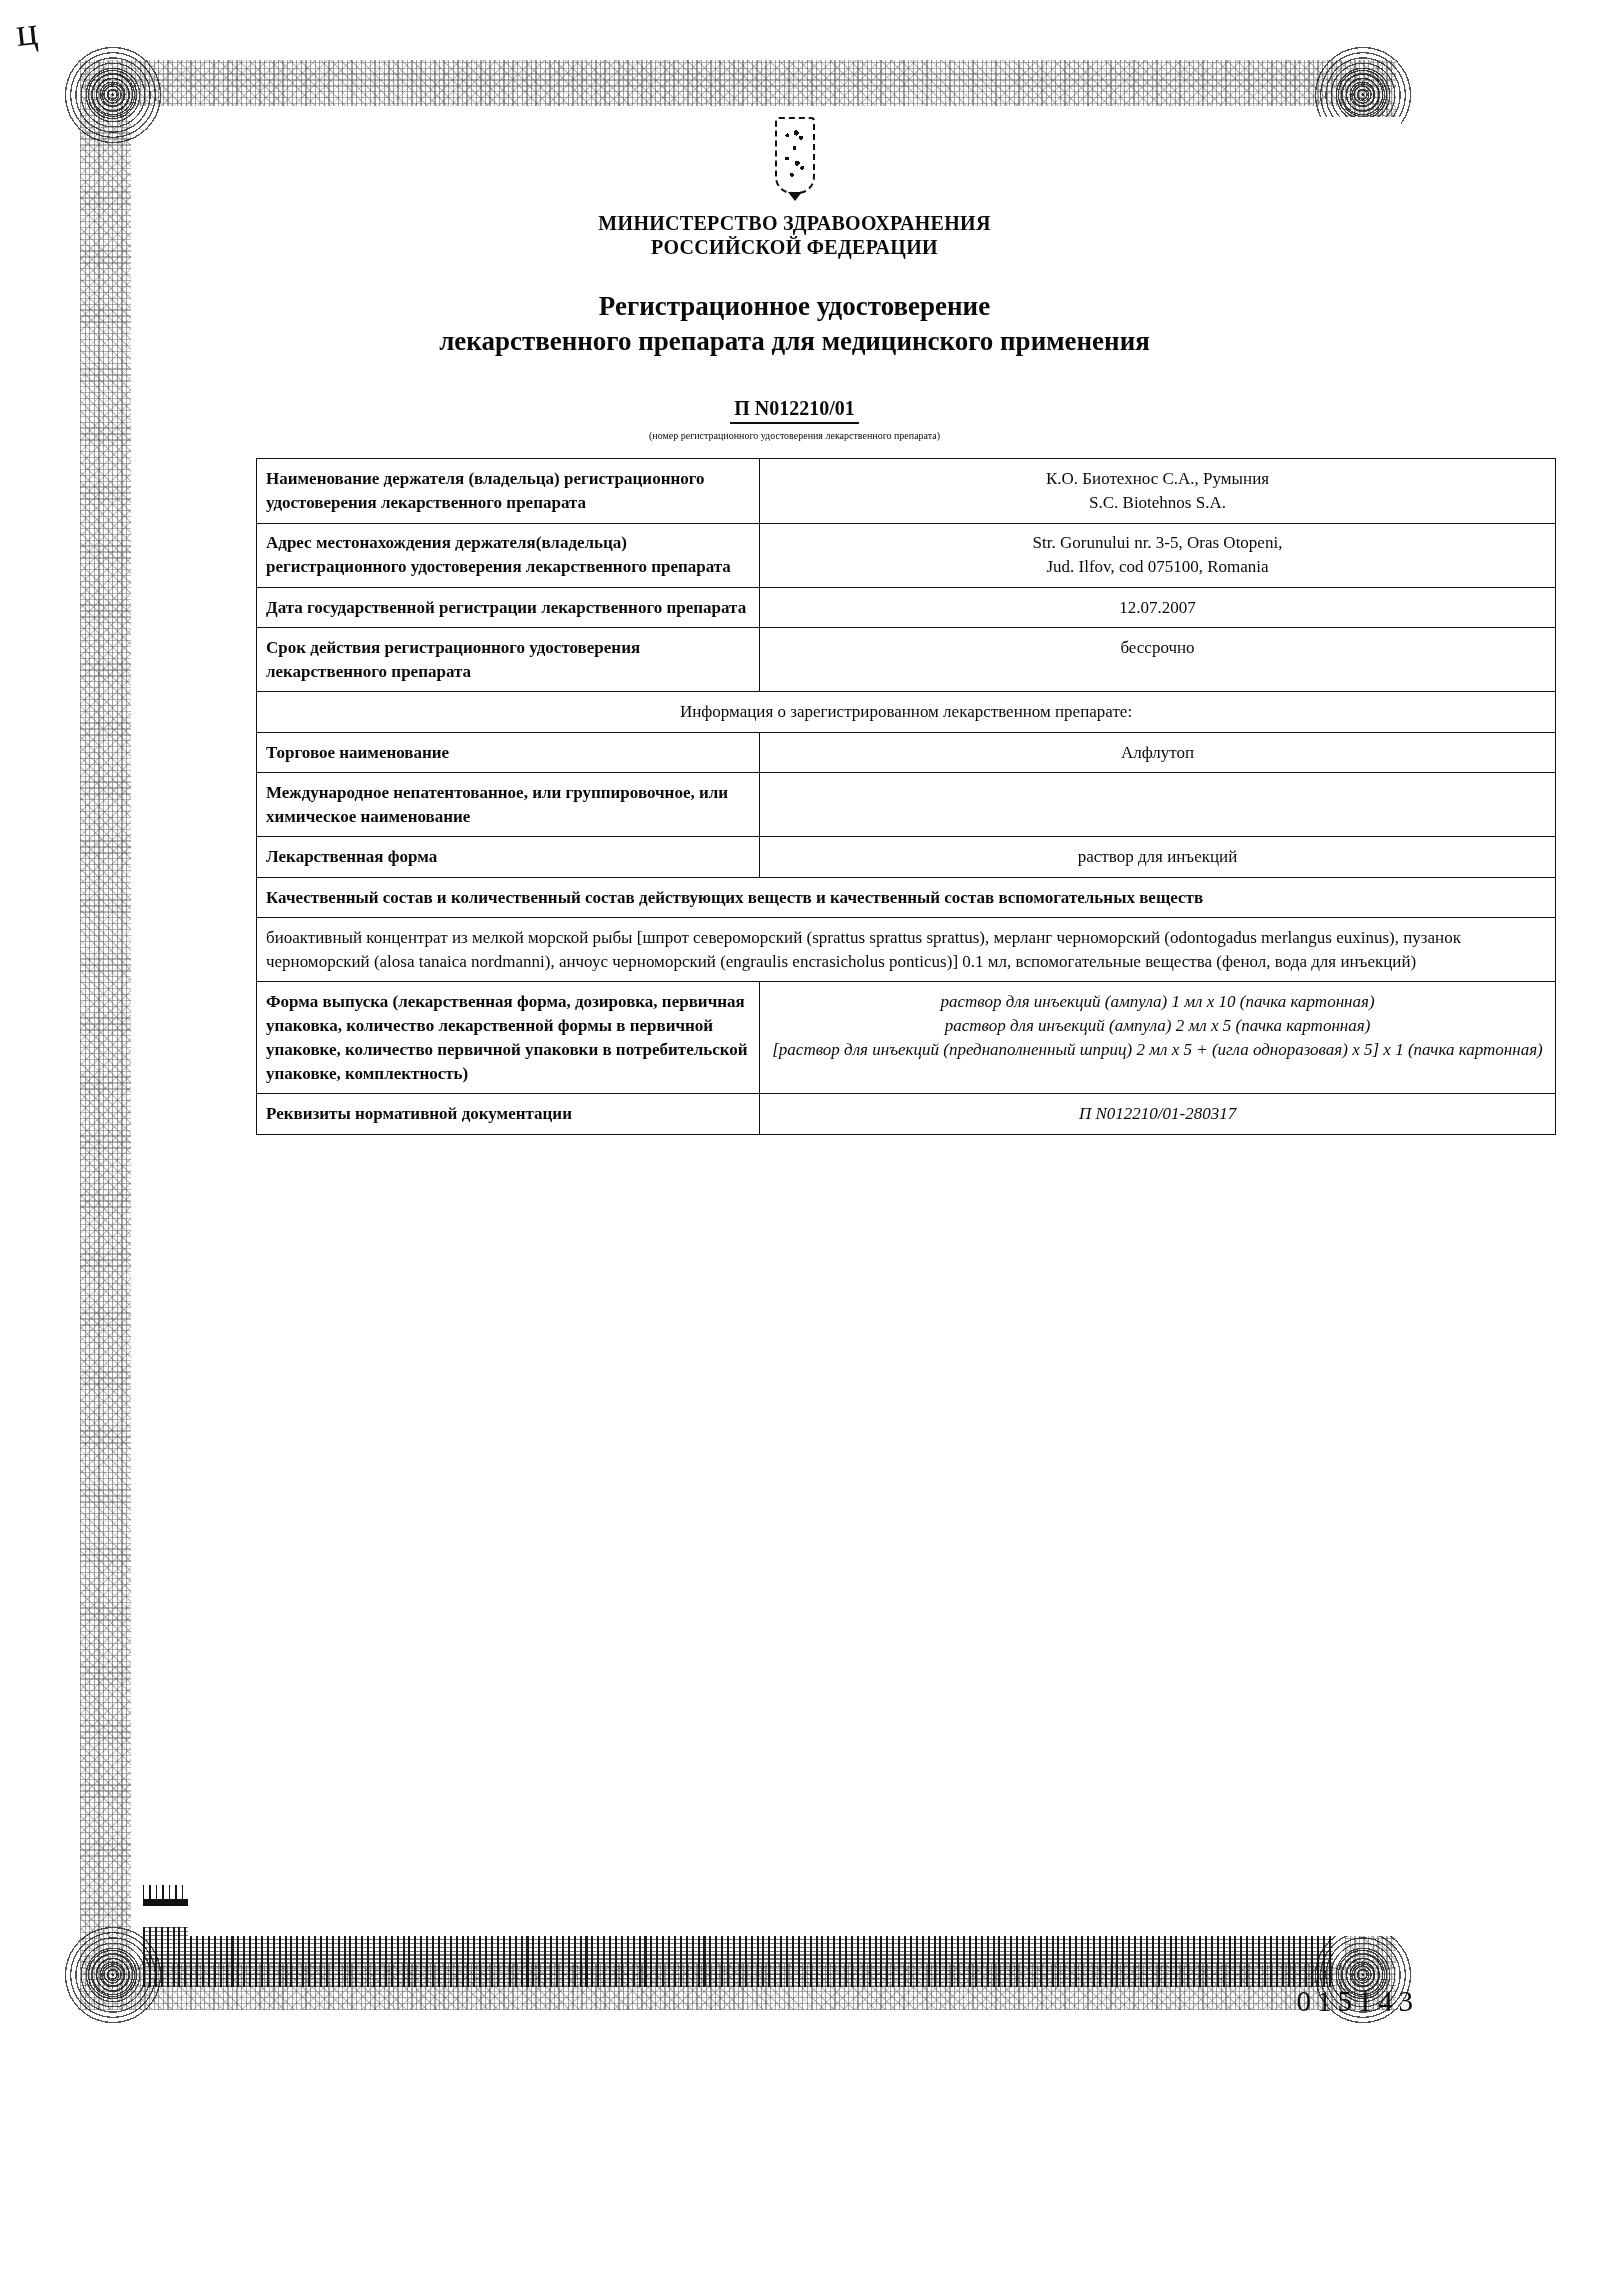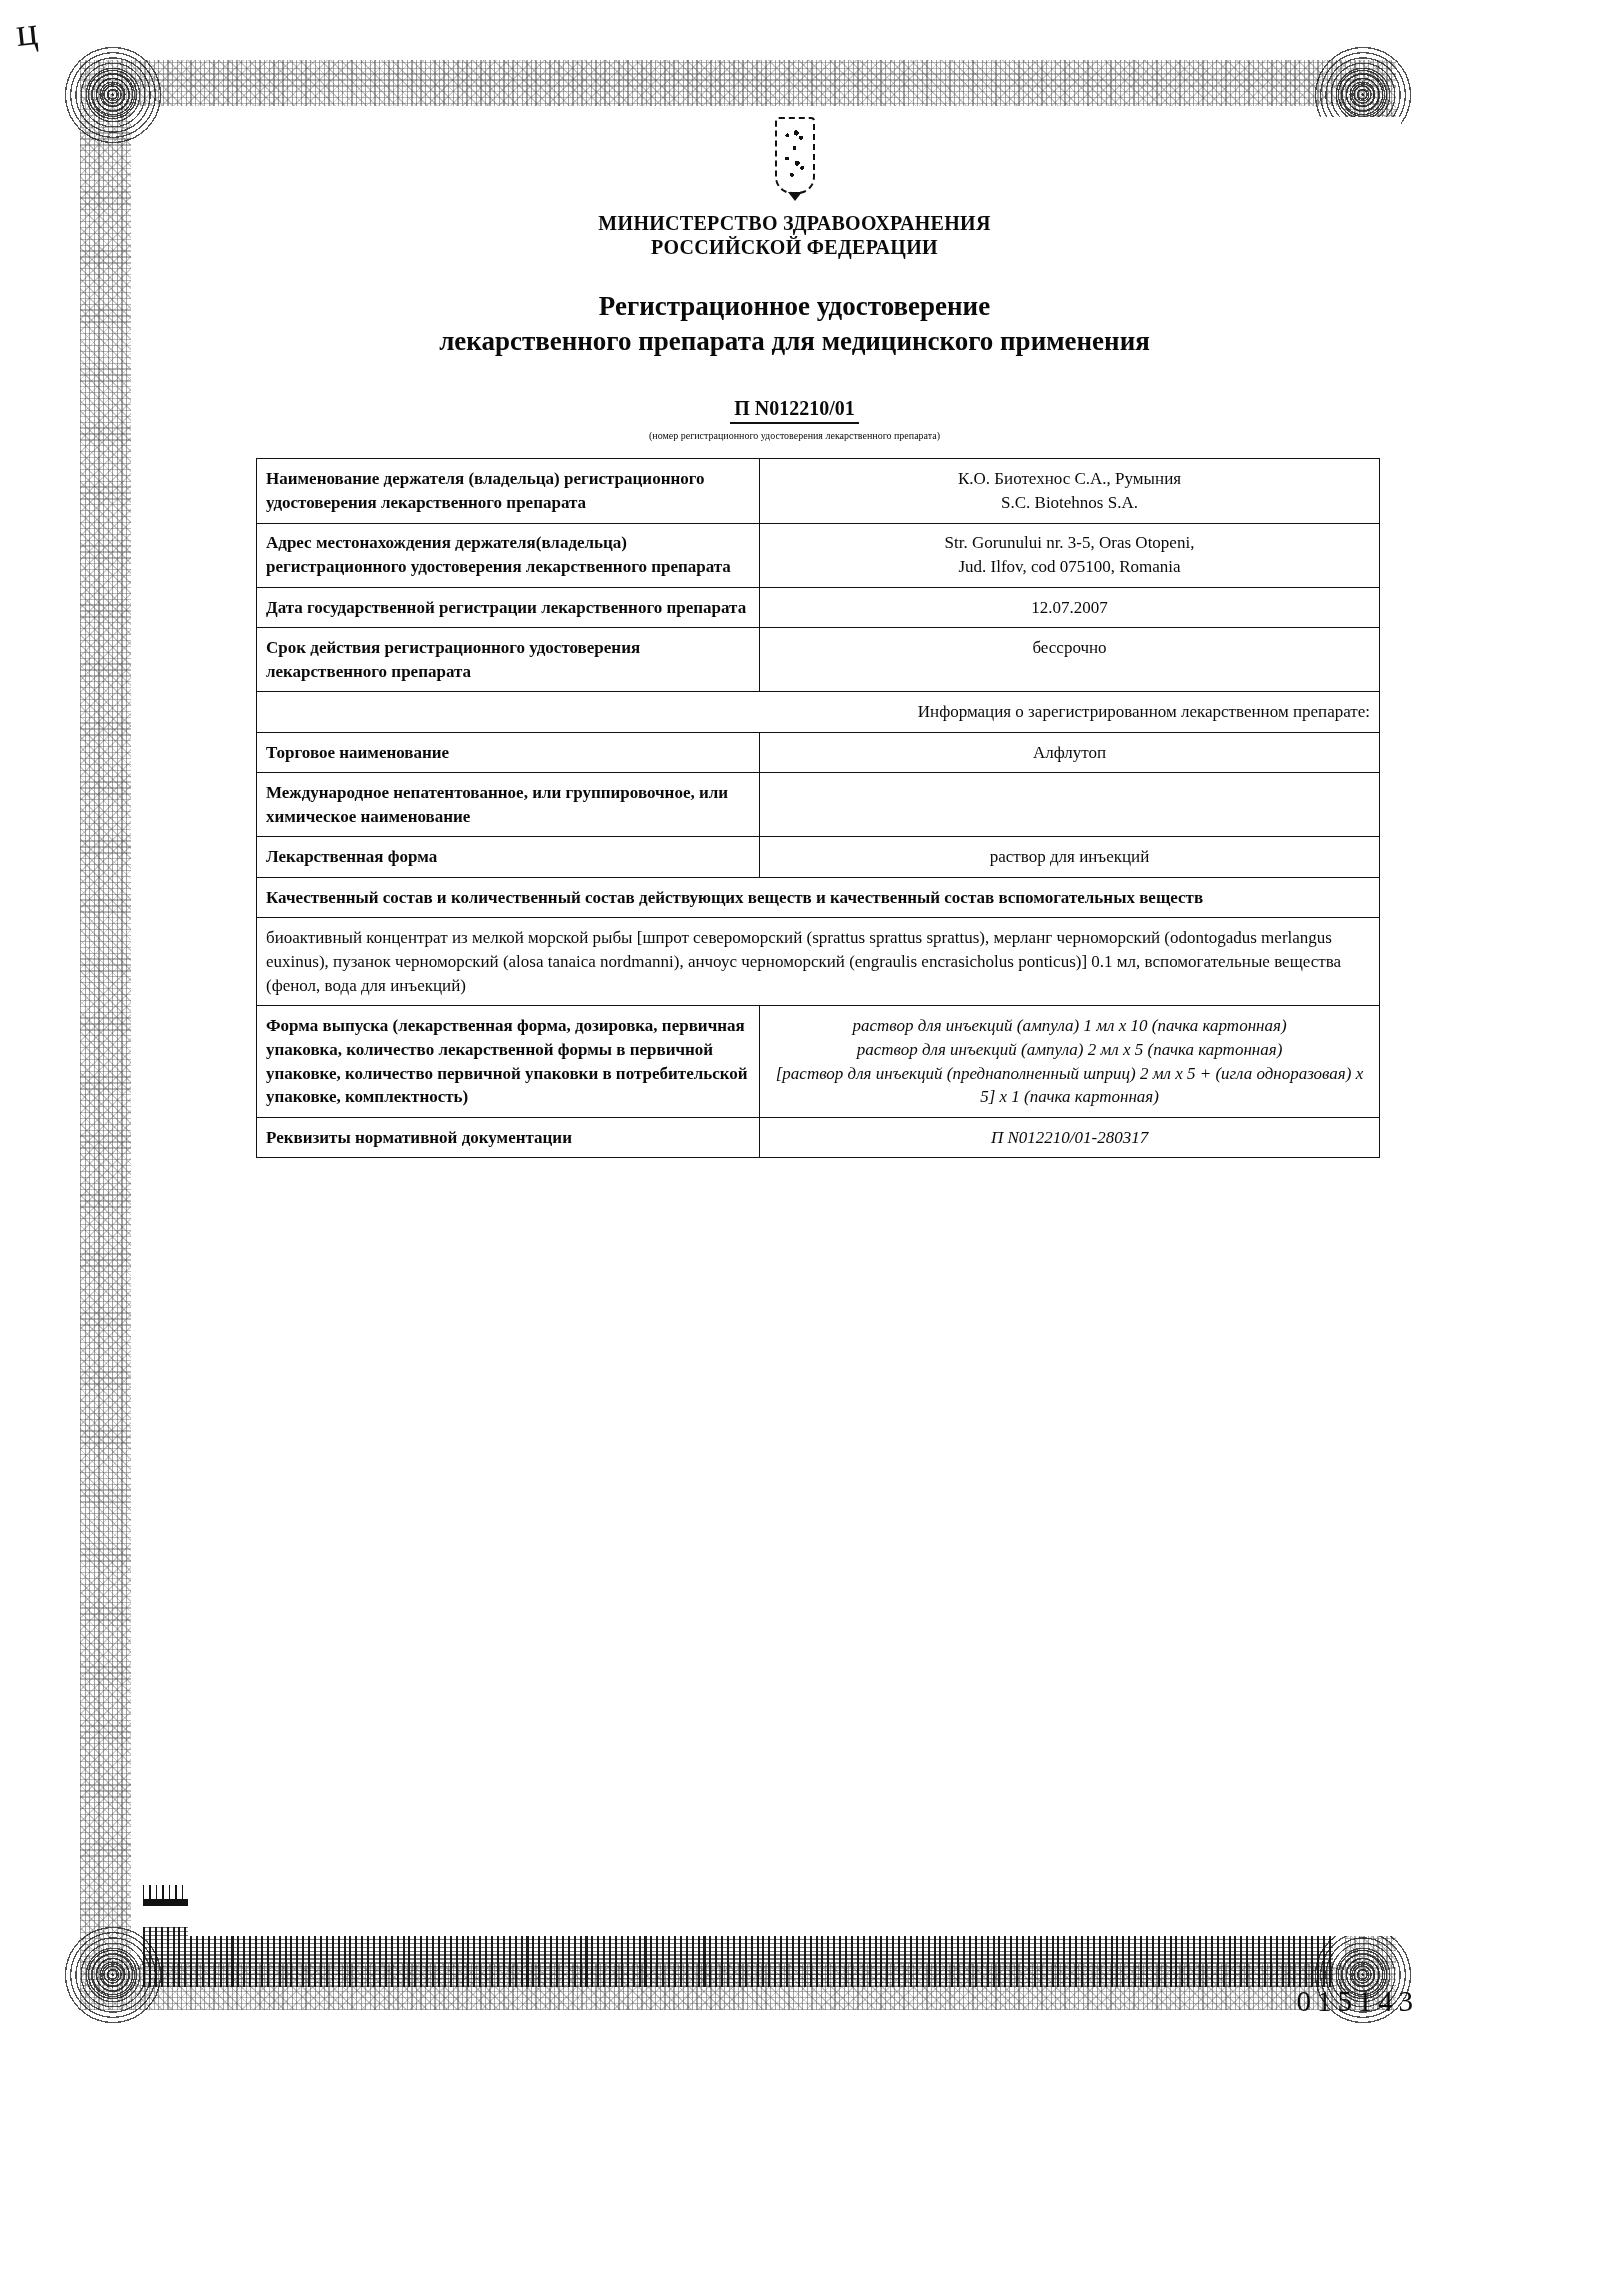--- a/index.html
+++ b/index.html
@@ -110,34 +110,34 @@
   .reg-no{
     display:inline-block;font-weight:bold;font-size:20px;
     border-bottom:2.6px solid #111;padding:0 3.9px 2px 3.9px;
   }
   .reg-no-cap{
     text-align:center;font-size:10px;margin:6.5px 0 17px 0;
   }
 
   
   table.cert{
-    border-collapse:collapse;width:1124px;margin:0 0 0 68px;
+    border-collapse:collapse;width:1300px;margin:0 0 0 68px;
     table-layout:fixed;
   }
   table.cert td{
     border:1.3px solid #111;
     padding:7.8px 9px;
     font-size:17px;line-height:1.40;
     vertical-align:top;
   }
   td.lbl{width:484px;font-weight:bold;}
   td.val{text-align:center;}
   td.val.left{text-align:center;font-style:italic;}
   td.section{
-    text-align:right;font-weight:normal;font-size:17px;
+    text-align:center;font-weight:normal;font-size:17px;
   }
   td.full{font-weight:bold;}
   td.flow{font-weight:normal;}
   .mid{vertical-align:middle;}
   .lineblock{display:block;}
 
   
   .serial{
     position:absolute;right:188px;bottom:277px;
     font-size:29px;letter-spacing:5.9px;font-weight:normal;

